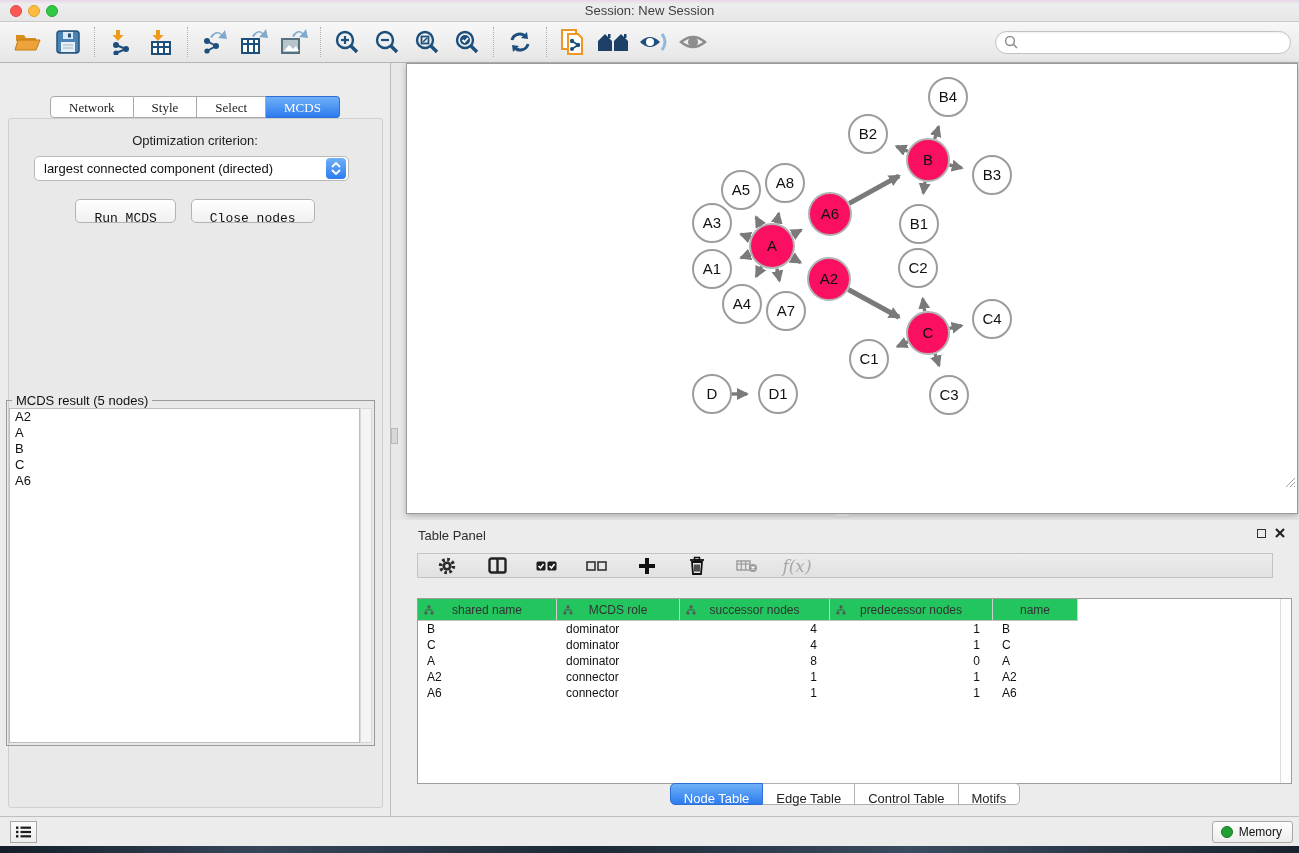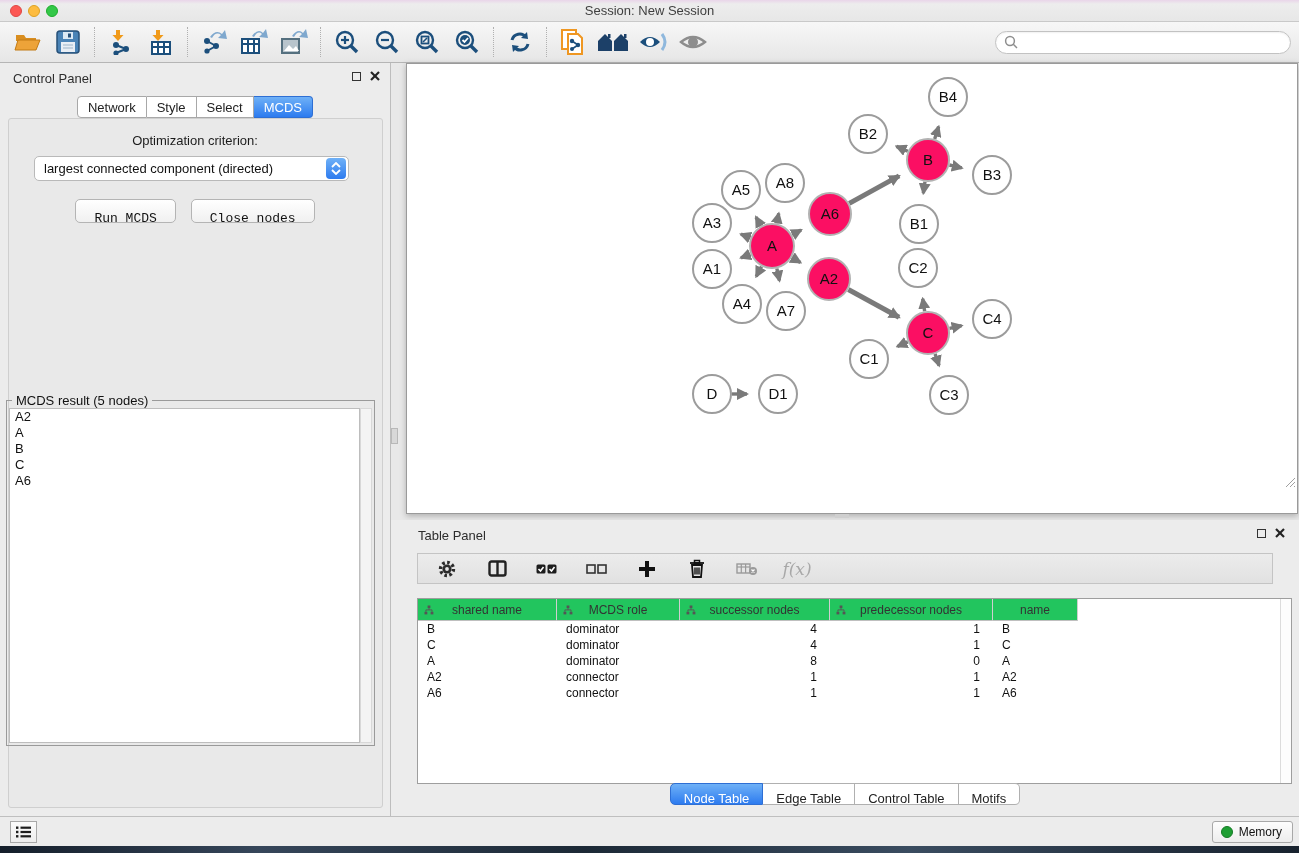--- a/index.html
+++ b/index.html
@@ -31,22 +31,22 @@
 
   
   .control-panel { position:absolute; left:0; top:63px; width:391px; height:753px;
     background:#ececec; border-right:1px solid #bdbdbd; }
   .panel-head { position:relative; height:30px; }
   .panel-head .ptitle { position:absolute; left:13px; top:8px; font-size:13px; color:#2d2d2d; }
   .panel-controls { position:absolute; right:10px; top:8px; display:flex; gap:9px; align-items:center; }
   .float-glyph { width:9px; height:9px; border:1.5px solid #333; display:inline-block; }
 
   .cp-tabs { position:absolute; left:0; top:33px; width:100%; display:flex; justify-content:center; }
-  .cp-tab { height:22px; padding:0 10px; font-size:13px; line-height:21px; background:#fff;
-    border:1px solid #a8a8a8; border-left:none; color:#222; }
+  .cp-tab { height:22px; padding:0 18px; font-size:13px; line-height:21px; background:#fff;
+    border:1px solid #a8a8a8; border-left:none; color:#222;font-family:Liberation Serif, serif; }
   .cp-tab:first-child { border-left:1px solid #a8a8a8; border-radius:4px 0 0 4px; }
   .cp-tab:last-child { border-radius:0 4px 4px 0; }
   .cp-tab.active { background:linear-gradient(#6fb1f7, #2d7bef); border-color:#2e6fd4; color:#fff; }
 
   .cp-content { position:absolute; left:8px; top:55px; width:375px; height:690px;
     background:#e9e9e9; border:1px solid #cfcfcf; border-radius:3px; }
   .opt-label { position:absolute; left:0; width:100%; top:70px; text-align:center; font-size:13px; color:#1c1c1c; }
   .criterion-select { position:absolute; left:34px; top:93px; width:315px; height:25px; background:#fff;
     border:1px solid #b9b9b9; border-radius:5px; display:flex; align-items:center; font-size:13px; }
   .criterion-select .val { flex:1; padding-left:9px; color:#111; }
@@ -75,21 +75,21 @@
     border-bottom:1px solid #a6a6a6; }
   .net-titlebar .title { position:absolute; left:0; right:0; top:4px; text-align:center; font-size:13px; color:#2d2d2d; }
   .net-titlebar .lights { top:6px; }
   .net-content { position:relative; width:890px; height:425px; background:#fff; }
   .grip { position:absolute; right:1px; bottom:1px; width:12px; height:12px; }
   .divider-handle { position:absolute; left:0px; top:365px; width:7px; height:16px; background:#d8d8d8; border:1px solid #b8b8b8; }
   .bottom-handle { position:absolute; left:444px; bottom:2px; width:14px; height:4px; background:#cfcfcf; }
 
   
   .table-panel { position:absolute; left:391px; top:520px; width:908px; height:296px; background:#ececec; }
-  .tp-toolbar { position:absolute; left:26px; top:33px; width:856px; height:31px;
+  .tp-toolbar { position:absolute; left:26px; top:33px; width:856px; height:25px;
     background:linear-gradient(#ececec,#e1e1e1); border:1px solid #c4c4c4;
     display:flex; align-items:center; gap:12px; padding-left:10px; }
   .tp-btn { width:38px; height:32px; display:flex; align-items:center; justify-content:center; background:none; border:none; }
   .fx { font-family:"DejaVu Serif", serif; font-style:italic; font-size:17px; color:#a8a8a8; }
 
   .dtable { position:absolute; left:26px; top:78px; width:875px; height:186px; background:#fff;
     border:1px solid #9e9e9e; }
   .dt-head { display:flex; height:22px; }
   .dt-hcell { background:#22c55e; border-right:1px solid #cfcfcf; border-bottom:1px solid #bfbfbf;
     display:flex; align-items:center; justify-content:center; gap:5px; font-size:12px; color:#333; position:relative; }
@@ -273,30 +273,20 @@
   <div class="search">
     <svg width="14" height="14" viewBox="0 0 14 14">
       <circle cx="6" cy="6" r="4.4" fill="none" stroke="#8e8e8e" stroke-width="1.5"></circle>
       <line x1="9.3" y1="9.3" x2="13" y2="13" stroke="#8e8e8e" stroke-width="1.5"></line>
     </svg>
     <input type="text" value="" style="">
   </div>
 </div>
 
 <div class="control-panel">
-  <div class="panel-head">
-    <span class="ptitle">Control Panel</span>
-    <span class="panel-controls">
-      <span class="float-glyph"></span>
-      <svg width="10" height="10" viewBox="0 0 10 10">
-        <line x1="1" y1="1" x2="9" y2="9" stroke="#222" stroke-width="2.2"></line>
-        <line x1="9" y1="1" x2="1" y2="9" stroke="#222" stroke-width="2.2"></line>
-      </svg>
-    </span>
-  </div>
   <div class="cp-tabs">
       <button class="cp-tab">Network</button>
       <button class="cp-tab">Style</button>
       <button class="cp-tab">Select</button>
       <button class="cp-tab active">MCDS</button>
     </div>
   <div class="cp-content"></div>
   <div class="opt-label">Optimization criterion:</div>
   <div class="criterion-select">
     <span class="val">largest connected component (directed)</span>

